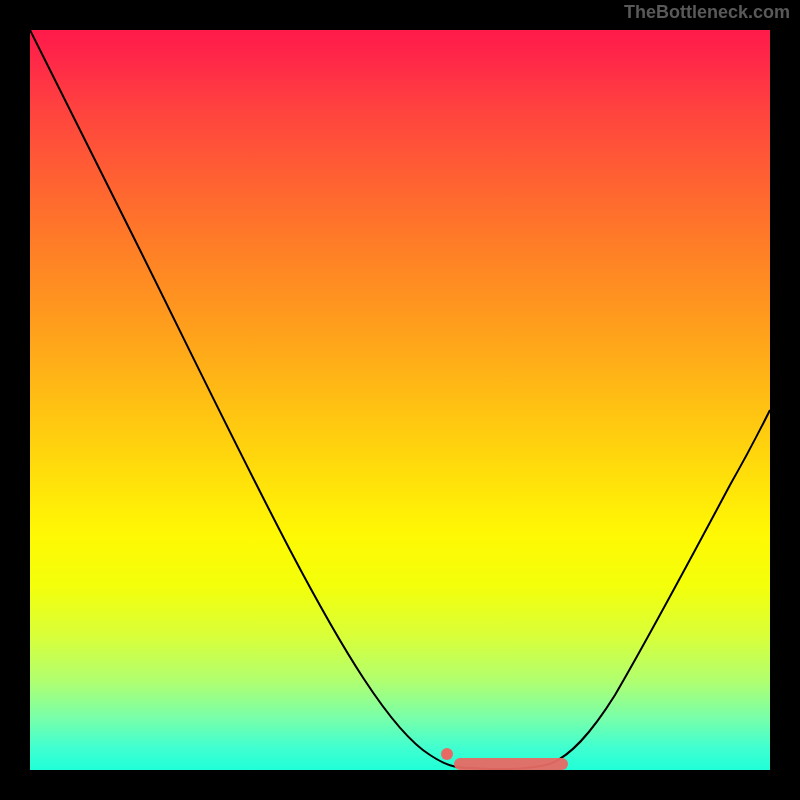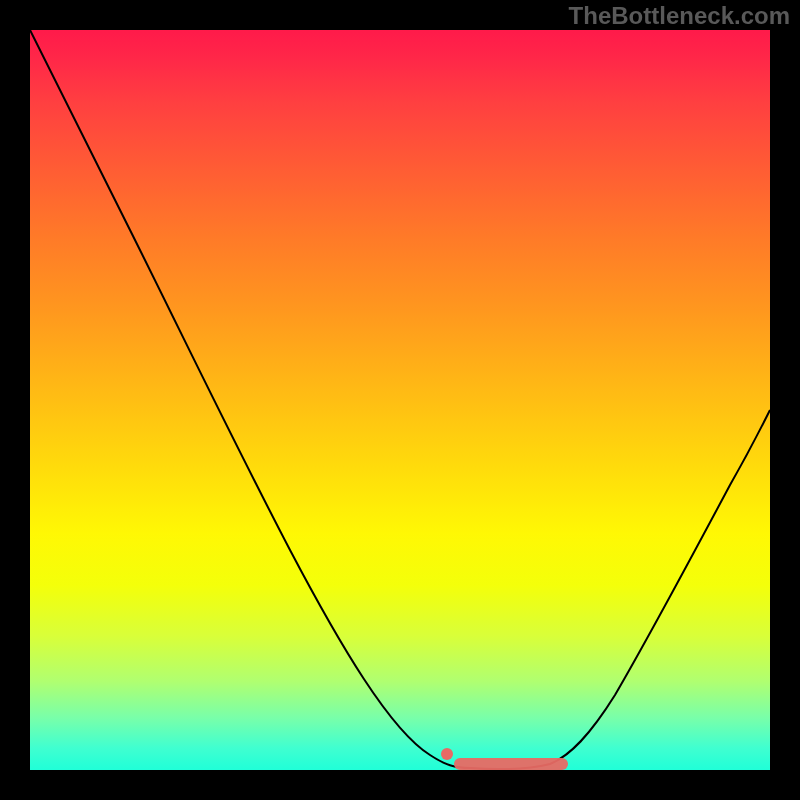--- a/index.html
+++ b/index.html
@@ -1,17 +1,17 @@
 <!DOCTYPE html>
 <html><head>
 <meta charset="utf-8">
 <style>
 * { margin: 0; padding: 0; box-sizing: border-box; }
 body { width: 800px; height: 800px; background: #000; position: relative; }
-.watermark { position: absolute; top: 2px; right: 10px; font-family: Arial, sans-serif; font-size: 24px; color: #595959; font-weight: bold; z-index: 10; }
+.watermark { position: absolute; top: 2px; right: 10px; font-family: Arial, sans-serif; font-size: 18px; color: #595959; font-weight: bold; z-index: 10; }
 .plot { position: absolute; top: 30px; left: 30px; width: 740px; height: 740px; }
 .gradient-bg { width: 100%; height: 100%; position: absolute; background: linear-gradient(to bottom,
   #ff1a4a 0%,
   #ff2848 4%,
   #ff4040 10%,
   #ff5a35 18%,
   #ff7a28 28%,
   #ff981e 38%,
   #ffb815 48%,
   #ffd80c 58%,

